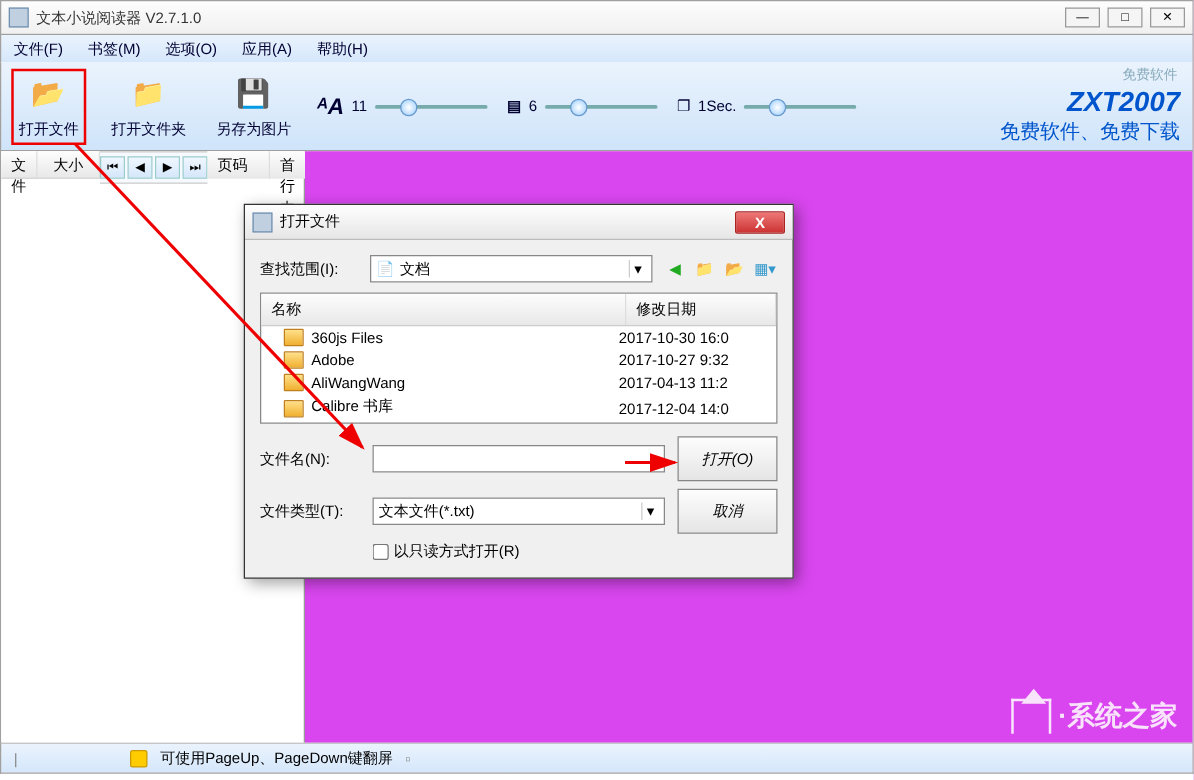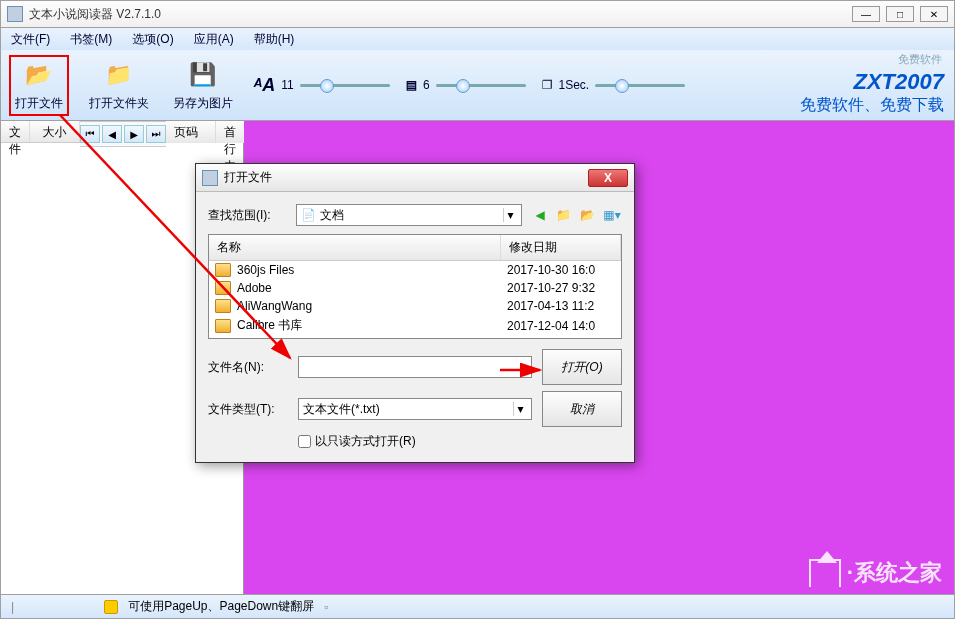--- a/index.html
+++ b/index.html
@@ -60,21 +60,21 @@
     .combo { flex:1; height:22px; border:1px solid #888; background:#fff; display:flex; align-items:center; padding:0 4px; }
     .combo-arrow { width:14px; text-align:center; border-left:1px solid #ccc; }
     .dlg-icons { display:flex; gap:4px; }
     .dlg-icon-btn { width:20px; height:20px; display:flex; align-items:center; justify-content:center; cursor:pointer; }
     
     .file-list { border:1px solid #888; background:#fff; height:105px; overflow:auto; margin-bottom:10px; }
     .fl-header { display:flex; background:linear-gradient(#fdfdfd,#e8e8e8); border-bottom:1px solid #ccc; }
     .fl-col { padding:4px 8px; border-right:1px solid #ddd; }
     .fl-col.name { flex:1; }
     .fl-col.date { width:120px; }
-    .fl-row { display:flex; padding:2px 0; align-items:center; cursor:pointer; }
+    .fl-row { display:flex; padding:2px 12px; align-items:flex-end; cursor:pointer; }
     .folder-icon { width:16px; height:14px; background:linear-gradient(#ffe08a,#f0b030); border:1px solid #c08020; margin:0 6px; border-radius:1px; }
     .fl-name { flex:1; }
     .fl-date { width:118px; padding-left:4px; }
     
     .form-grid { display:grid; grid-template-columns: 80px 1fr 80px; gap:6px 10px; align-items:center; }
     .text-input { height:22px; border:1px solid #888; background:#fff; padding:0 4px; }
     .dlg-btn { height:36px; border:1px solid #888; background:linear-gradient(#fdfdfd,#e5e5e5); cursor:pointer; display:flex; align-items:center; justify-content:center;font-style:italic; }
     .checkbox-row { grid-column: 2 / 3; display:flex; align-items:center; gap:4px; }
     
     

